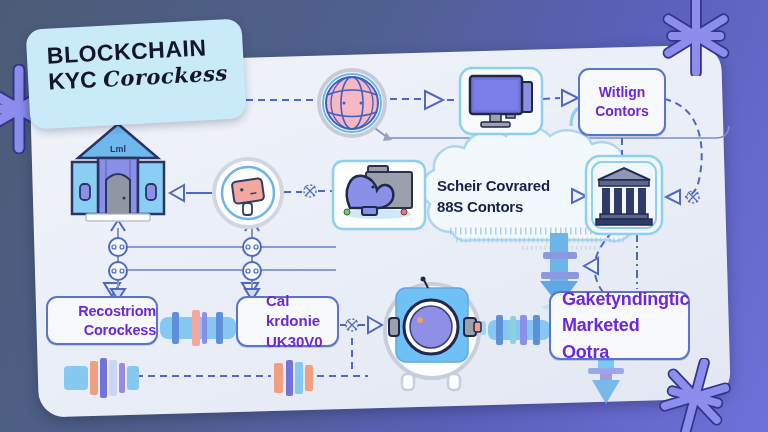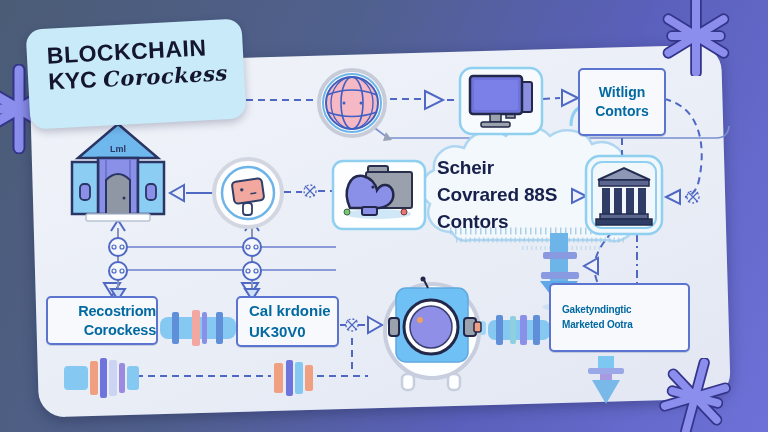--- a/index.html
+++ b/index.html
@@ -19,32 +19,32 @@
   .title-box{
     position:absolute;left:28px;top:24px;width:216px;height:100px;
     background:#c9eaf9;border-radius:16px;transform:rotate(-3deg);
     box-shadow:0 3px 8px rgba(20,25,60,.25);
     z-index:7;padding:14px 0 0 20px;box-sizing:border-box;color:#14152e;
   }
   .title-line1{font-size:23px;font-weight:800;letter-spacing:.5px;line-height:1.15;}
   .title-line2{font-size:23px;font-weight:800;line-height:1.2;}
   .title-script{font-family:"DejaVu Serif",serif;font-style:italic;font-weight:600;font-size:21px;letter-spacing:.5px;}
   .node-box{
-    position:absolute;border:2px solid #5b74d0;border-radius:5px;background:#f7f9fd;
-    color:#0369a1;font-weight:bold;display:flex;flex-direction:column;justify-content:center;
+    position:absolute;border:2px solid #5b74d0;border-radius:11px;background:#f7f9fd;
+    color:#6d28d9;font-weight:bold;display:flex;flex-direction:column;justify-content:center;
     box-sizing:border-box;z-index:6;box-shadow:0 1px 0 rgba(40,60,120,.18);
   }
   .node-box span{display:block;}
   .nb-witlign{left:578px;top:68px;width:88px;height:68px;text-align:center;font-size:14px;line-height:1.35;}
   .nb-recostriom{left:46px;top:296px;width:112px;height:49px;text-align:right;font-size:14.5px;line-height:1.3;letter-spacing:-.2px;}
-  .nb-cal{left:236px;top:296px;width:103px;height:51px;padding-left:11px;font-size:15px;line-height:1.35;}
-  .nb-gakety{left:549px;top:283px;width:141px;height:69px;padding-left:11px;font-size:10px;line-height:1.45;letter-spacing:-.2px;}
+  .nb-cal{left:236px;top:296px;width:103px;height:51px;padding-left:28px;font-size:15px;line-height:1.35;}
+  .nb-gakety{left:549px;top:291px;width:141px;height:69px;padding-left:11px;font-size:18px;line-height:1.45;letter-spacing:-.2px;}
   .cloud-text{
-    position:absolute;left:437px;top:155px;width:135px;z-index:6;
-    color:#16204a;font-weight:bold;font-size:19px;line-height:1.42;letter-spacing:-.2px;
+    position:absolute;left:437px;top:175px;width:135px;z-index:6;
+    color:#16204a;font-weight:bold;font-size:15px;line-height:1.42;letter-spacing:-.2px;
   }
   .snowflake{position:absolute;z-index:8;}
   .snowflake-left{left:-26px;top:64px;z-index:1;}
   .snowflake-tr{left:656px;top:-4px;}
   .snowflake-br{left:656px;top:358px;}
 </style>
 </head>
 <body>
 
 <div class="stage">

